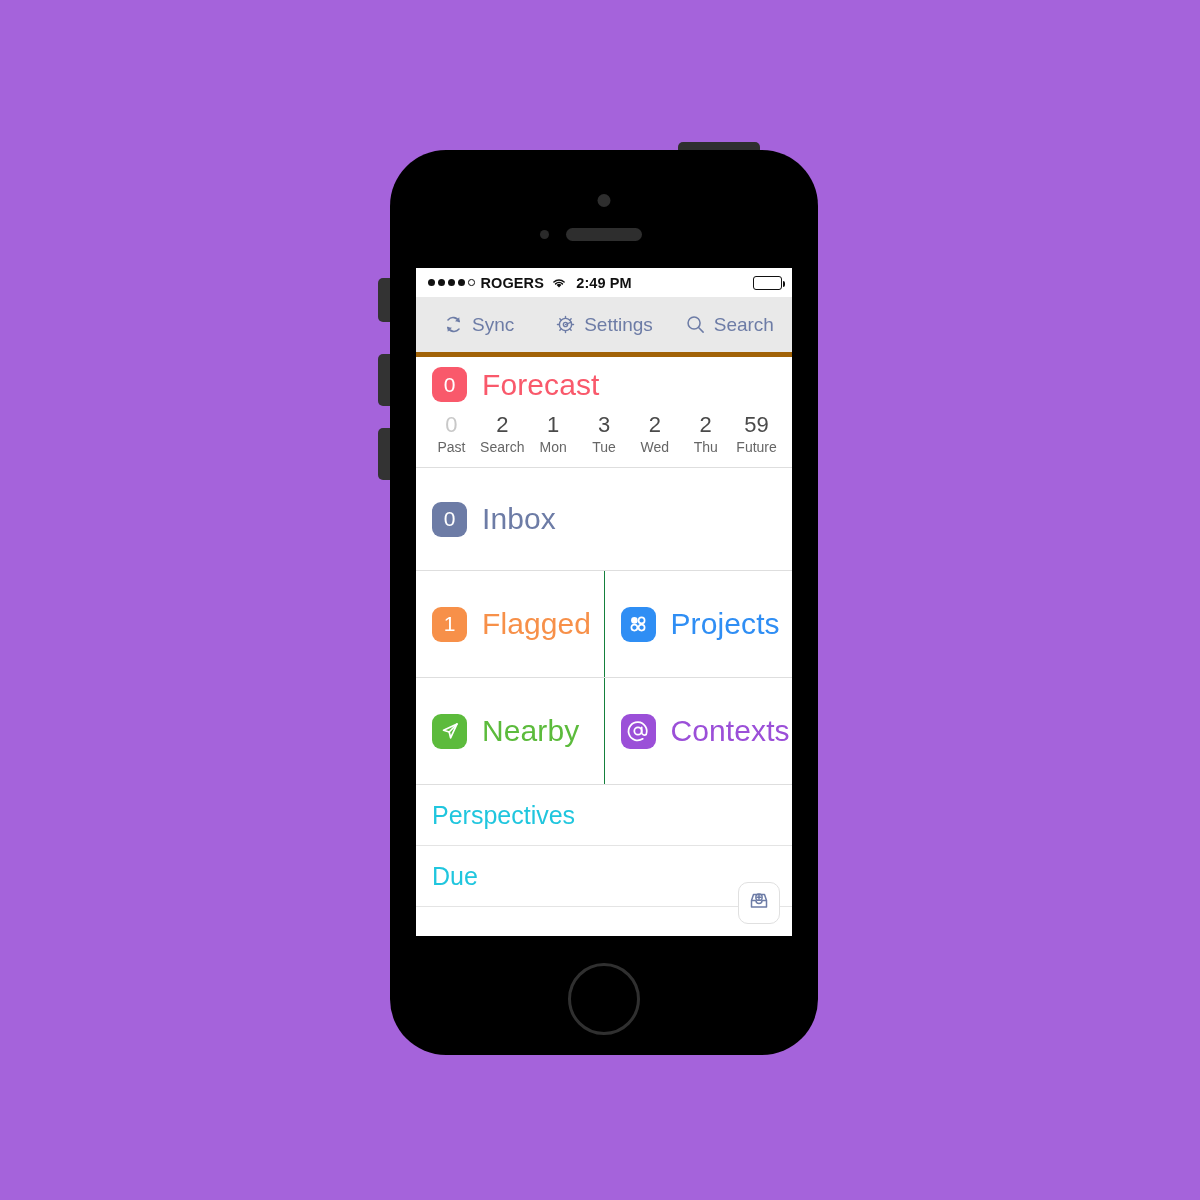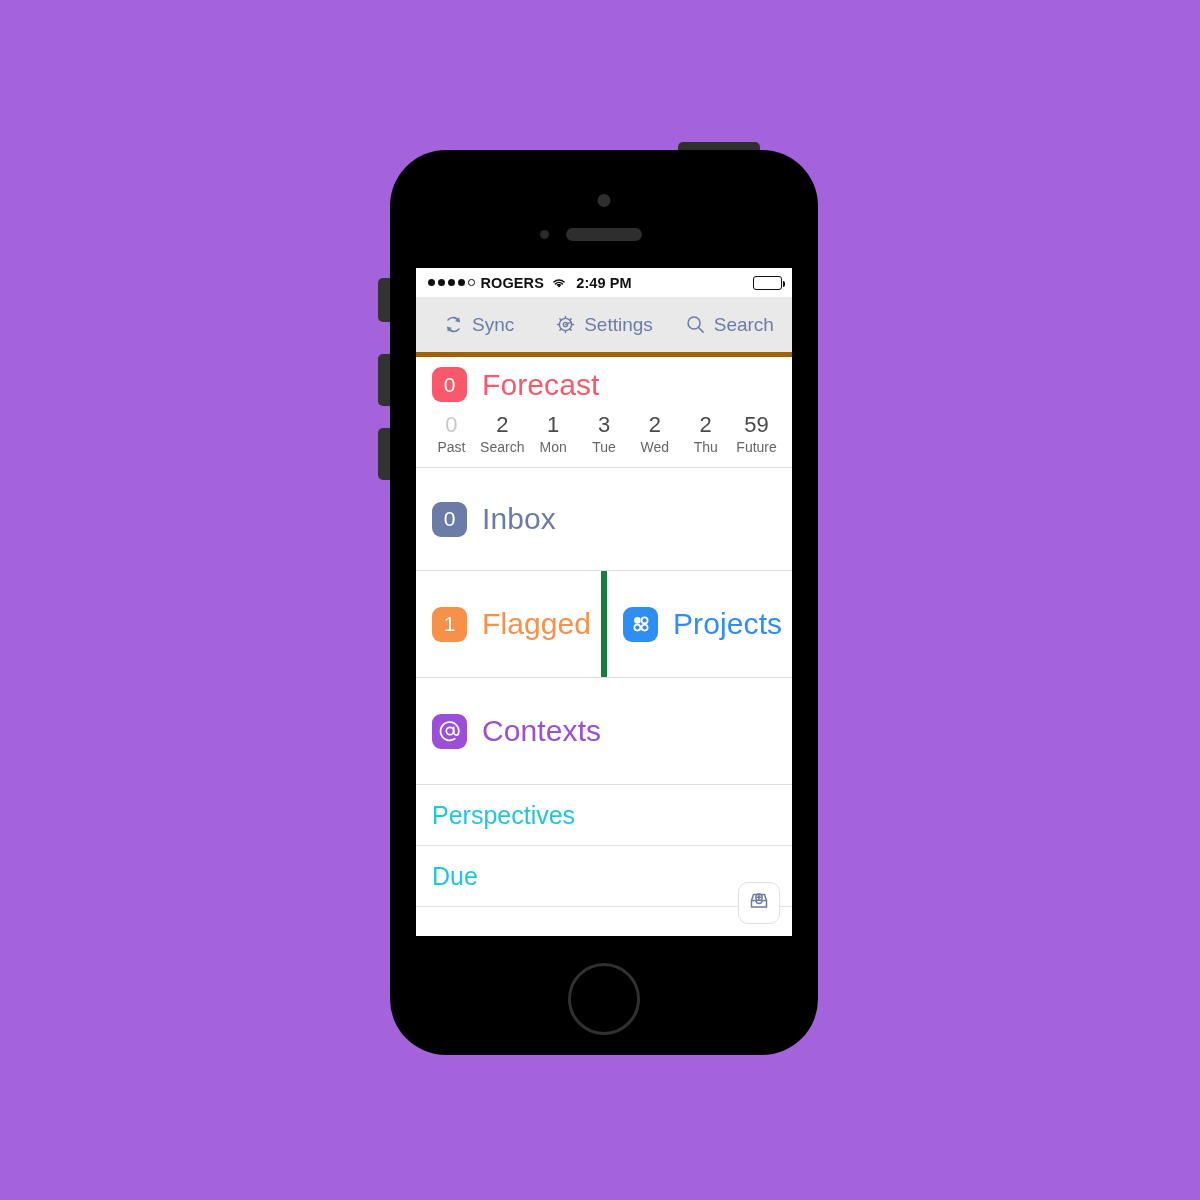--- a/index.html
+++ b/index.html
@@ -215,21 +215,21 @@
     height: 107px;
   }
   .grid-cell {
     flex: 1;
     display: flex;
     align-items: center;
     padding-left: 16px;
     gap: 9px;
     cursor: pointer;
   }
-  .grid-cell + .grid-cell { border-left: 6px solid #15803d; }
+  .grid-cell + .grid-cell { border-left: 1px solid #15803d; }
 
   
   .list-sec { background: #fff; }
   .list-item {
     height: 61px;
     display: flex;
     align-items: center;
     padding-left: 16px;
     border-bottom: 1px solid #e4e4e4;
     color: #20c6de;
@@ -386,20 +386,29 @@
                 <circle cx="15.6" cy="8.4" r="3.0" fill="none" stroke="#fff" stroke-width="1.7"></circle>
                 <circle cx="8.4" cy="15.6" r="3.0" fill="none" stroke="#fff" stroke-width="1.7"></circle>
                 <circle cx="15.6" cy="15.6" r="3.0" fill="none" stroke="#fff" stroke-width="1.7"></circle>
               </svg>
             </div>
             <div class="row-label" style="color:#2f8ef4">Projects</div>
           </div>
         </div>
         <div class="grid-row">
           <div class="grid-cell">
+            <div class="badge" style="background:#5cbb3c">
+              <svg width="24" height="24" viewBox="0 0 24 24">
+                <path d="M19 5 L5.5 11.2 L11.2 13 L12.6 18.8 Z" fill="none" stroke="#fff" stroke-width="1.7" stroke-linejoin="round"></path>
+                <path d="M19 5 L11.2 13" stroke="#fff" stroke-width="1.7" stroke-linecap="round"></path>
+              </svg>
+            </div>
+            <div class="row-label" style="color:#5cbb3c">Nearby</div>
+          </div>
+          <div class="grid-cell">
             <div class="badge" style="background:#9b4fd8">
               <svg width="26" height="26" viewBox="0 0 24 24">
                 <circle cx="12" cy="12" r="3.4" fill="none" stroke="#fff" stroke-width="1.6"></circle>
                 <path d="M15.4 8.6 V13.4 a2.6 2.6 0 0 0 4.1 1.9
                          A8.4 8.4 0 1 0 16.4 19.2" fill="none" stroke="#fff" stroke-width="1.6" stroke-linecap="round"></path>
               </svg>
             </div>
             <div class="row-label" style="color:#9b4fd8">Contexts</div>
           </div>
         </div>

